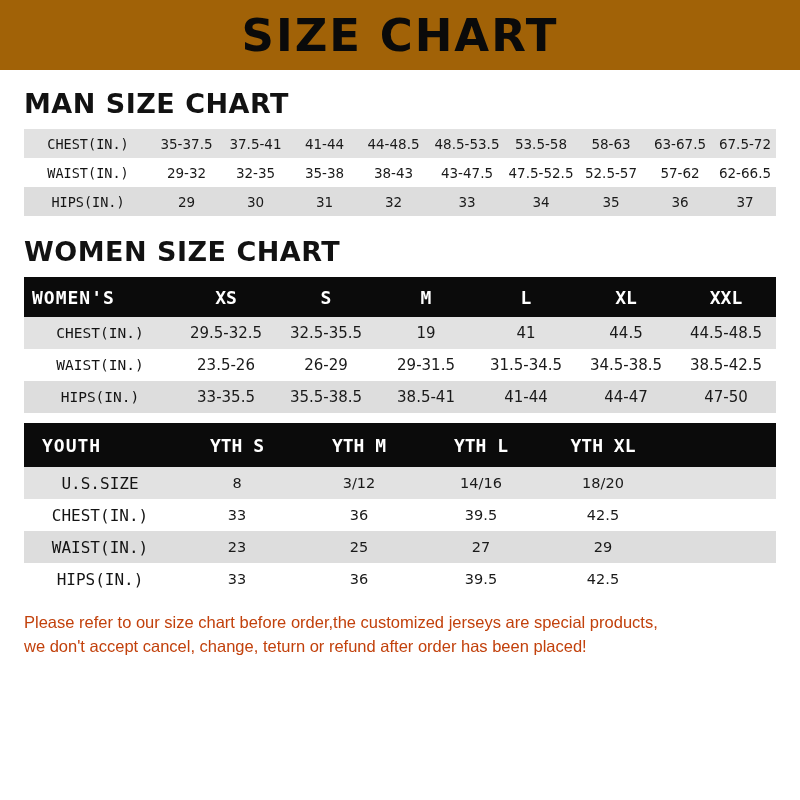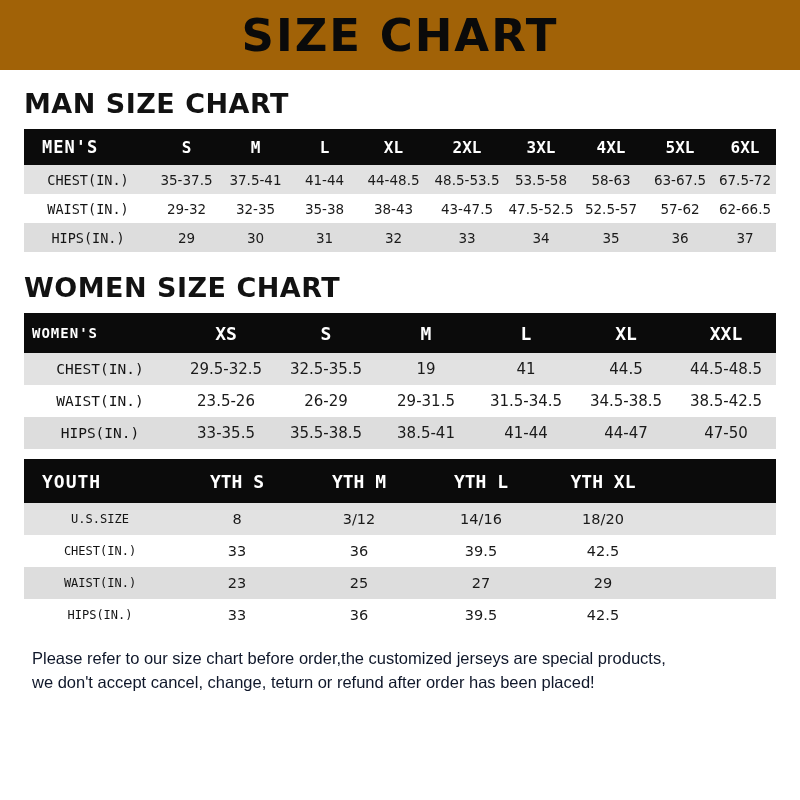--- a/index.html
+++ b/index.html
@@ -92,34 +92,34 @@
     text-align: center;
     letter-spacing: 0px;
     color: #141414;
     margin-top: 44px;
   }
   .row-a td { background: #e2e2e2; }
   .row-b td { background: #ffffff; }
   .row-c td { background: #dddddd; }
 
   .women .hdr-row th { height: 40px; font-size: 18px; }
-  .women .hdr-row th.lbl { font-size: 14px; padding-left: 8px; }
+  .women .hdr-row th.lbl { font-size: 18px; padding-left: 8px; }
   .women .body-row td { height: 32px; font-size: 15px; }
   .women .body-row td.lbl { font-size: 14.5px; }
 
   .youth .hdr-row th { height: 44px; font-size: 18px; }
   .youth .hdr-row th.lbl { font-size: 18px; }
   .youth .body-row td { height: 32px; font-size: 14.5px; }
-  .youth .body-row td.lbl { font-size: 12px; }
+  .youth .body-row td.lbl { font-size: 16px; }
 
   .notice {
     margin-top: 16px;
-    padding: 0 32px;
+    padding: 0 24px;
     box-sizing: border-box;
-    color: #0f172a;
+    color: #c2410c;
     font-family: "Liberation Sans", sans-serif;
     font-size: 16.5px;
     line-height: 1.45;
   }
   .notice div { white-space: nowrap; }
 </style>
 </head>
 <body>
 
 <div class="page">
@@ -138,32 +138,20 @@
           <col style="width:69px">
           <col style="width:69px">
           <col style="width:69px">
         <col style="width:78px">
           <col style="width:70px">
           <col style="width:70px">
           <col style="width:68px">
           <col style="width:62px">
       </colgroup>
       <tbody>
-          <tr class="hdr-row">
-        <th class="lbl">MEN'S</th>
-        <th>S</th>
-        <th>M</th>
-        <th>L</th>
-        <th>XL</th>
-        <th>2XL</th>
-        <th>3XL</th>
-        <th>4XL</th>
-        <th>5XL</th>
-        <th>6XL</th>
-      </tr>
       <tr class="body-row row-a">
         <td class="lbl">CHEST(IN.)</td>
         <td>35-37.5</td>
         <td>37.5-41</td>
         <td>41-44</td>
         <td>44-48.5</td>
         <td>48.5-53.5</td>
         <td>53.5-58</td>
         <td>58-63</td>
         <td>63-67.5</td>

